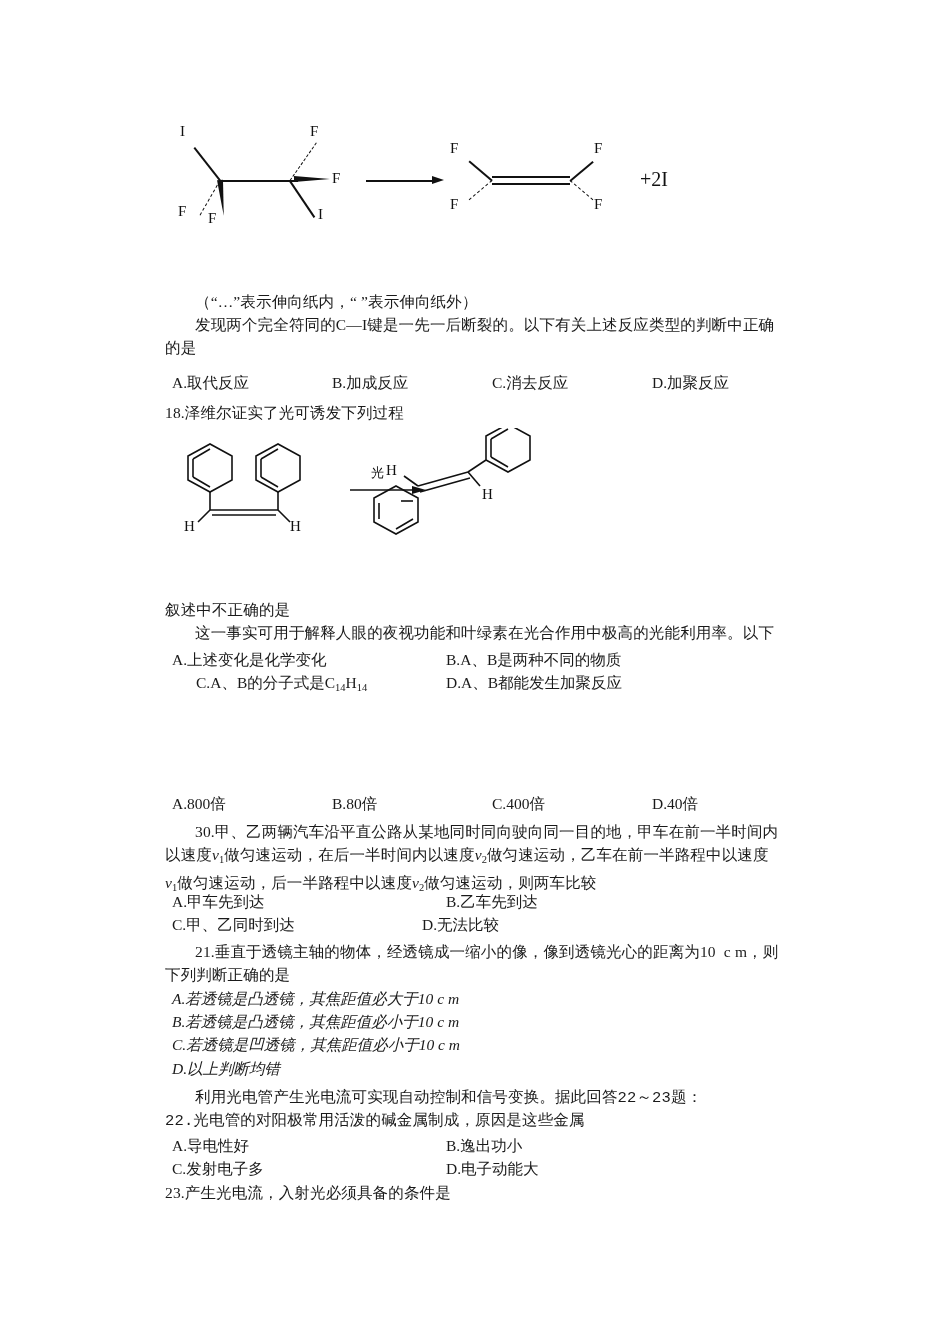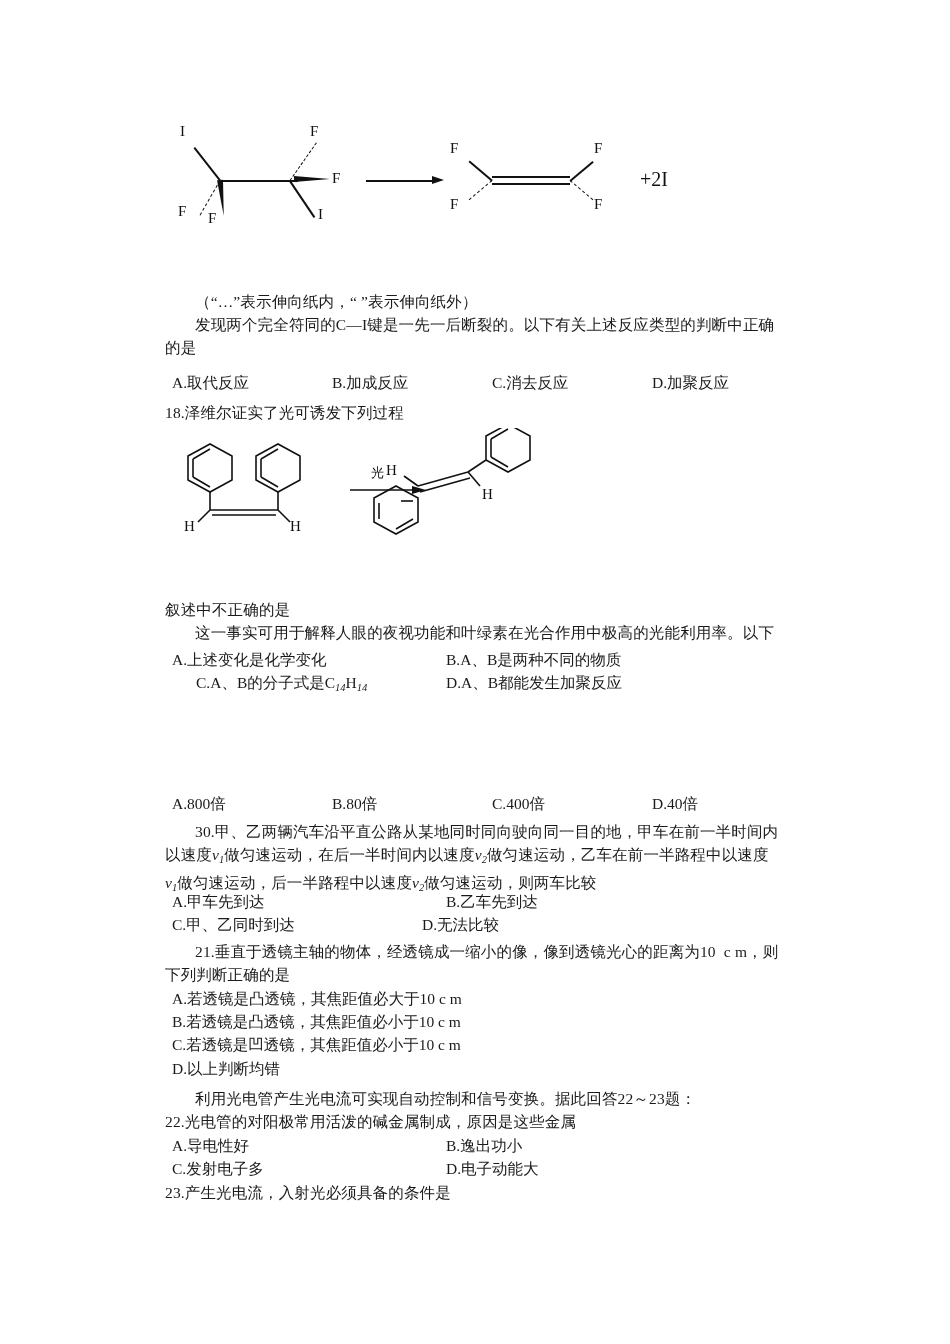--- a/index.html
+++ b/index.html
@@ -24,21 +24,21 @@
   .opts .row{display:flex;text-indent:0;}
   .c4 > span{display:inline-block;}
   .c4 span:nth-child(1){width:24px;padding-left:24px;}
   .c4 span:nth-child(2){width:160px;}
   .c4 span:nth-child(3){width:160px;}
   .c4 span:nth-child(4){width:160px;}
   .c2 > span{display:inline-block;}
   .c2 span:nth-child(1){width:274px;padding-left:24px;}
   .c2 span:nth-child(2){width:300px;}
   .c1{padding-left:24px;}
-  .sub{font-size:10.5px;vertical-align:-3px;letter-spacing:0;font-style:italic;}
+  .sub{font-size:10.5px;vertical-align:-3px;letter-spacing:0;}
   .ital{font-style:italic;}
 
   
   .fig{position:absolute;}
   .atom{position:absolute;font-size:15px;font-family:"Liberation Serif",serif;color:#111;}
   .bond{position:absolute;background:#111;height:1.6px;transform-origin:0 50%;}
   .dash{position:absolute;height:0;border-top:1.6px dashed #111;transform-origin:0 50%;}
 </style>
 </head>
 <body>
@@ -214,36 +214,36 @@
       <span style="width:250px;padding-left:24px;">C.甲、乙同时到达</span>
       <span>D.无法比较</span>
     </div>
   </div>
 
   <div class="tblock" style="top:940px;">
     <div class="line ind">21.垂直于透镜主轴的物体，经透镜成一缩小的像，像到透镜光心的距离为10  c m，则</div>
     <div class="line">下列判断正确的是</div>
   </div>
 
-  <div class="opts" style="top:987px;">
+  <div class="opts" style="top:987px;font-style:italic;">
     <div class="row">
         <span class="c1">A.若透镜是凸透镜，其焦距值必大于10  c m</span>
       </div>
     <div class="row">
         <span class="c1">B.若透镜是凸透镜，其焦距值必小于10  c m</span>
       </div>
     <div class="row">
         <span class="c1">C.若透镜是凹透镜，其焦距值必小于10  c m</span>
       </div>
     <div class="row">
         <span class="c1">D.以上判断均错</span>
       </div>
   </div>
 
-  <div class="tblock" style="top:1087px;">
+  <div class="tblock" style="top:1087px;font-family:Liberation Mono, monospace;">
     <div class="line ind">利用光电管产生光电流可实现自动控制和信号变换。据此回答22～23题：</div>
     <div class="line">22.光电管的对阳极常用活泼的碱金属制成，原因是这些金属</div>
   </div>
 
   <div class="opts" style="top:1134px;">
     <div class="row c2">
       <span>A.导电性好</span>
       <span>B.逸出功小</span>
     </div>
     <div class="row c2">

